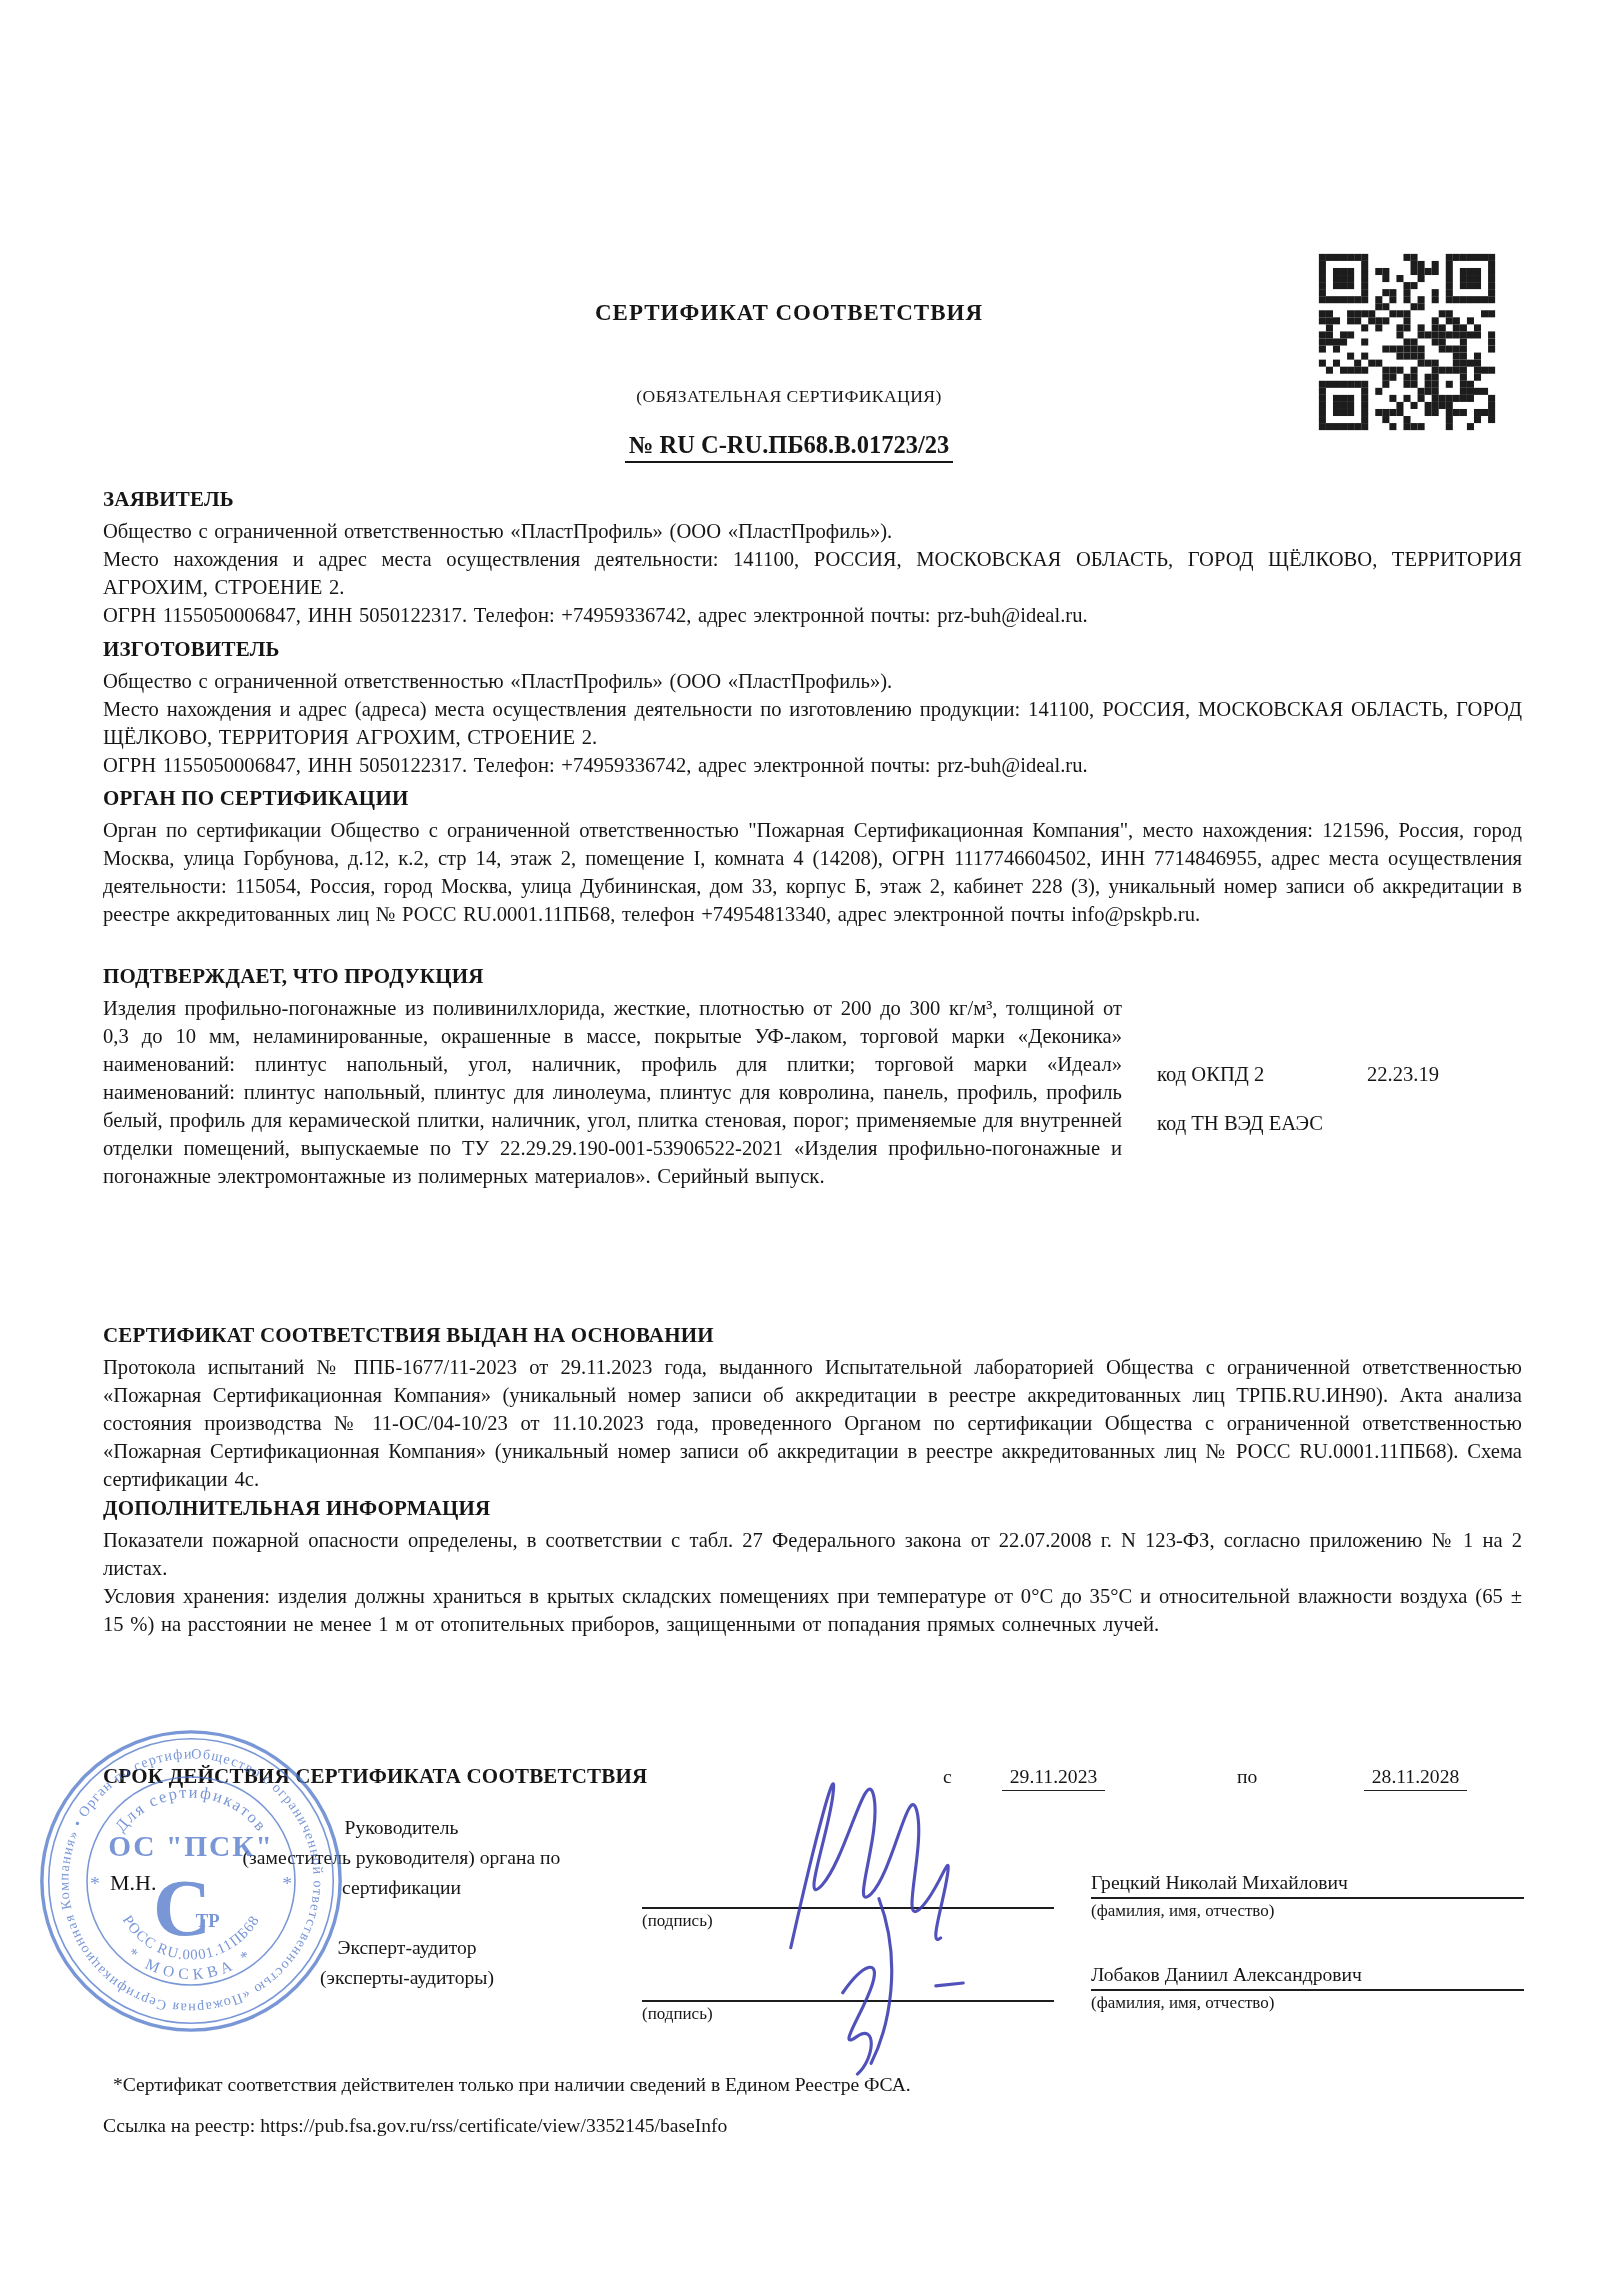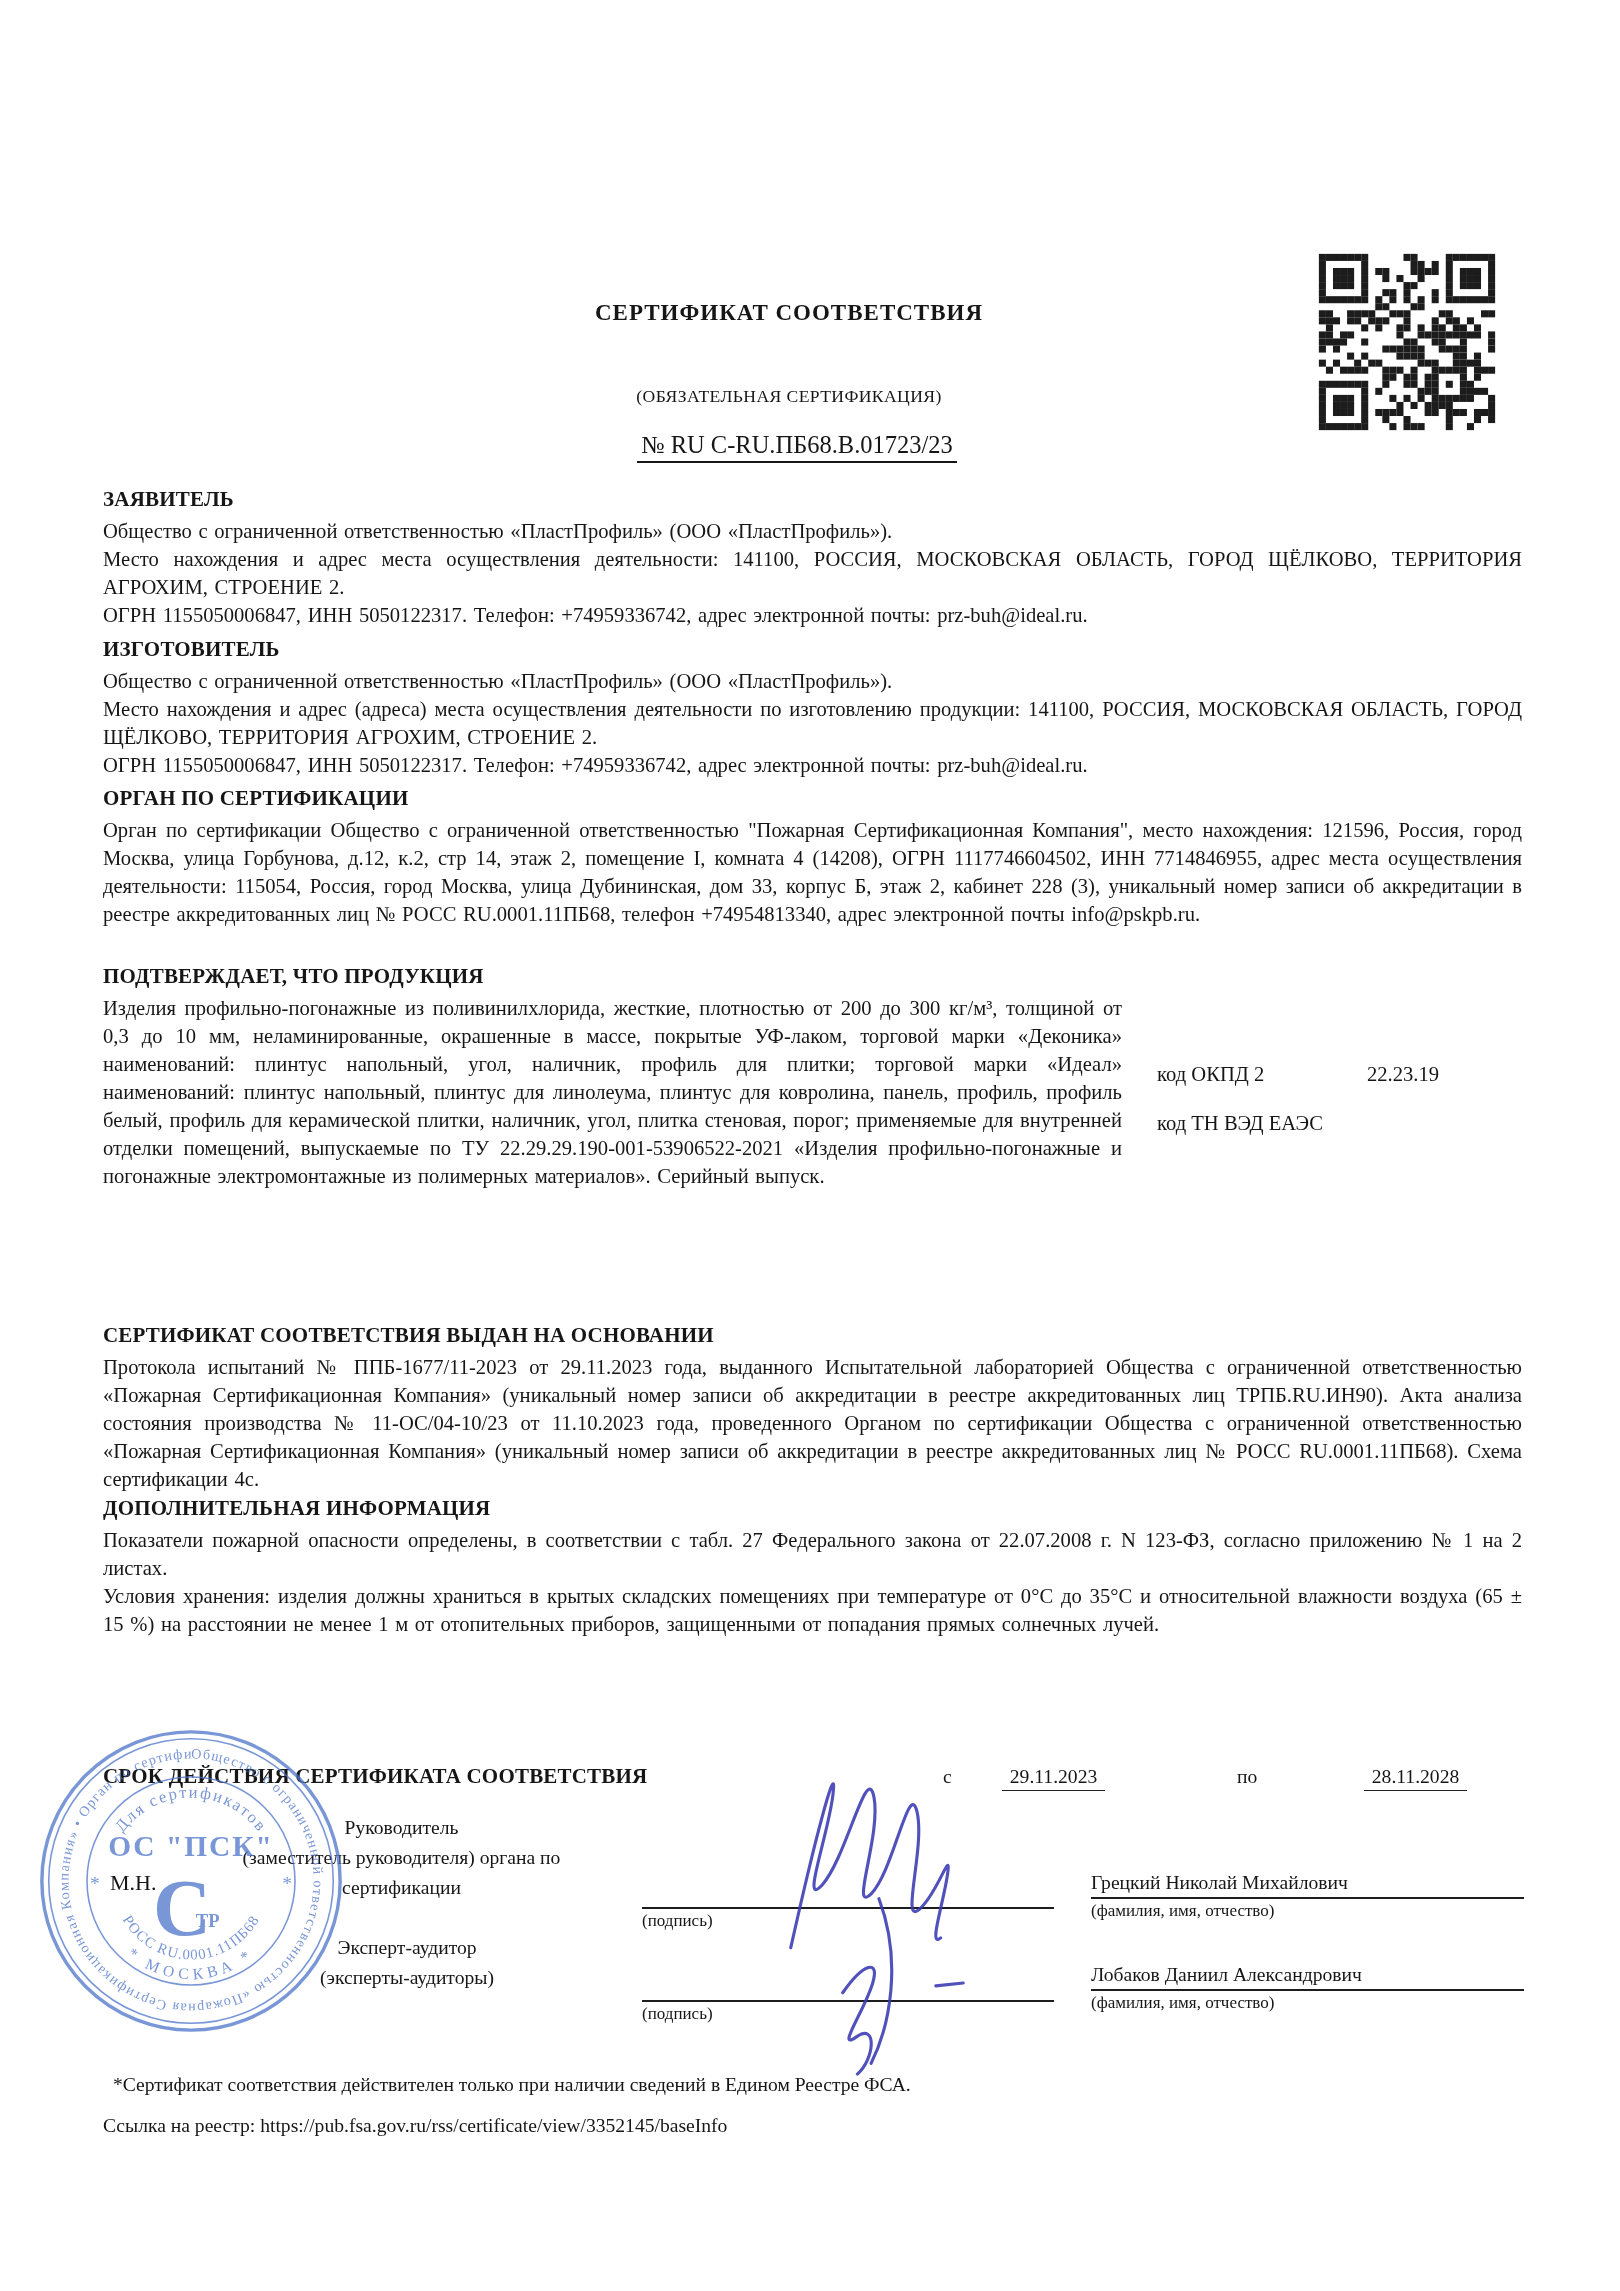--- a/index.html
+++ b/index.html
@@ -4,22 +4,22 @@
 <style>
   html,body { margin:0; padding:0; background:#ffffff; }
   .page {
     position:relative; width:1620px; height:2292px; background:#fff;
     font-family:"Liberation Serif","DejaVu Serif",serif; color:#161616; overflow:hidden;
   }
   .doc-title  { position:absolute; left:103px; top:300px; width:1372px; text-align:center;
                 font-size:23px; font-weight:bold; letter-spacing:1px; }
   .doc-subtitle { position:absolute; left:103px; top:386px; width:1372px; text-align:center;
                 font-size:17.6px; letter-spacing:0.4px; }
-  .doc-number { position:absolute; left:111px; top:431px; width:1372px; text-align:center;
-                font-size:24.5px; font-weight:normal; }
+  .doc-number { position:absolute; left:103px; top:431px; width:1372px; text-align:center;
+                font-size:24.5px; font-weight:bold; }
   .doc-number span { border-bottom:2.5px solid #161616; padding:0 3.9px 2.9px 3.9px; }
 
   .sec { position:absolute; left:103px; width:1419px; }
   .sec-h { margin:0 0 4.9px 0; font-size:21px; font-weight:bold; line-height:25.5px; letter-spacing:0.2px; }
   .sec p { margin:0; font-size:20.6px; line-height:28px; text-align:justify; word-spacing:1.5px; }
   .product-text { width:1019px; }
 
   .code-label, .code-value { position:absolute; font-size:20.6px; white-space:nowrap; }
 
   .validity-h { position:absolute; left:103px; top:1764px; font-size:21px; font-weight:bold; letter-spacing:0.2px; }

